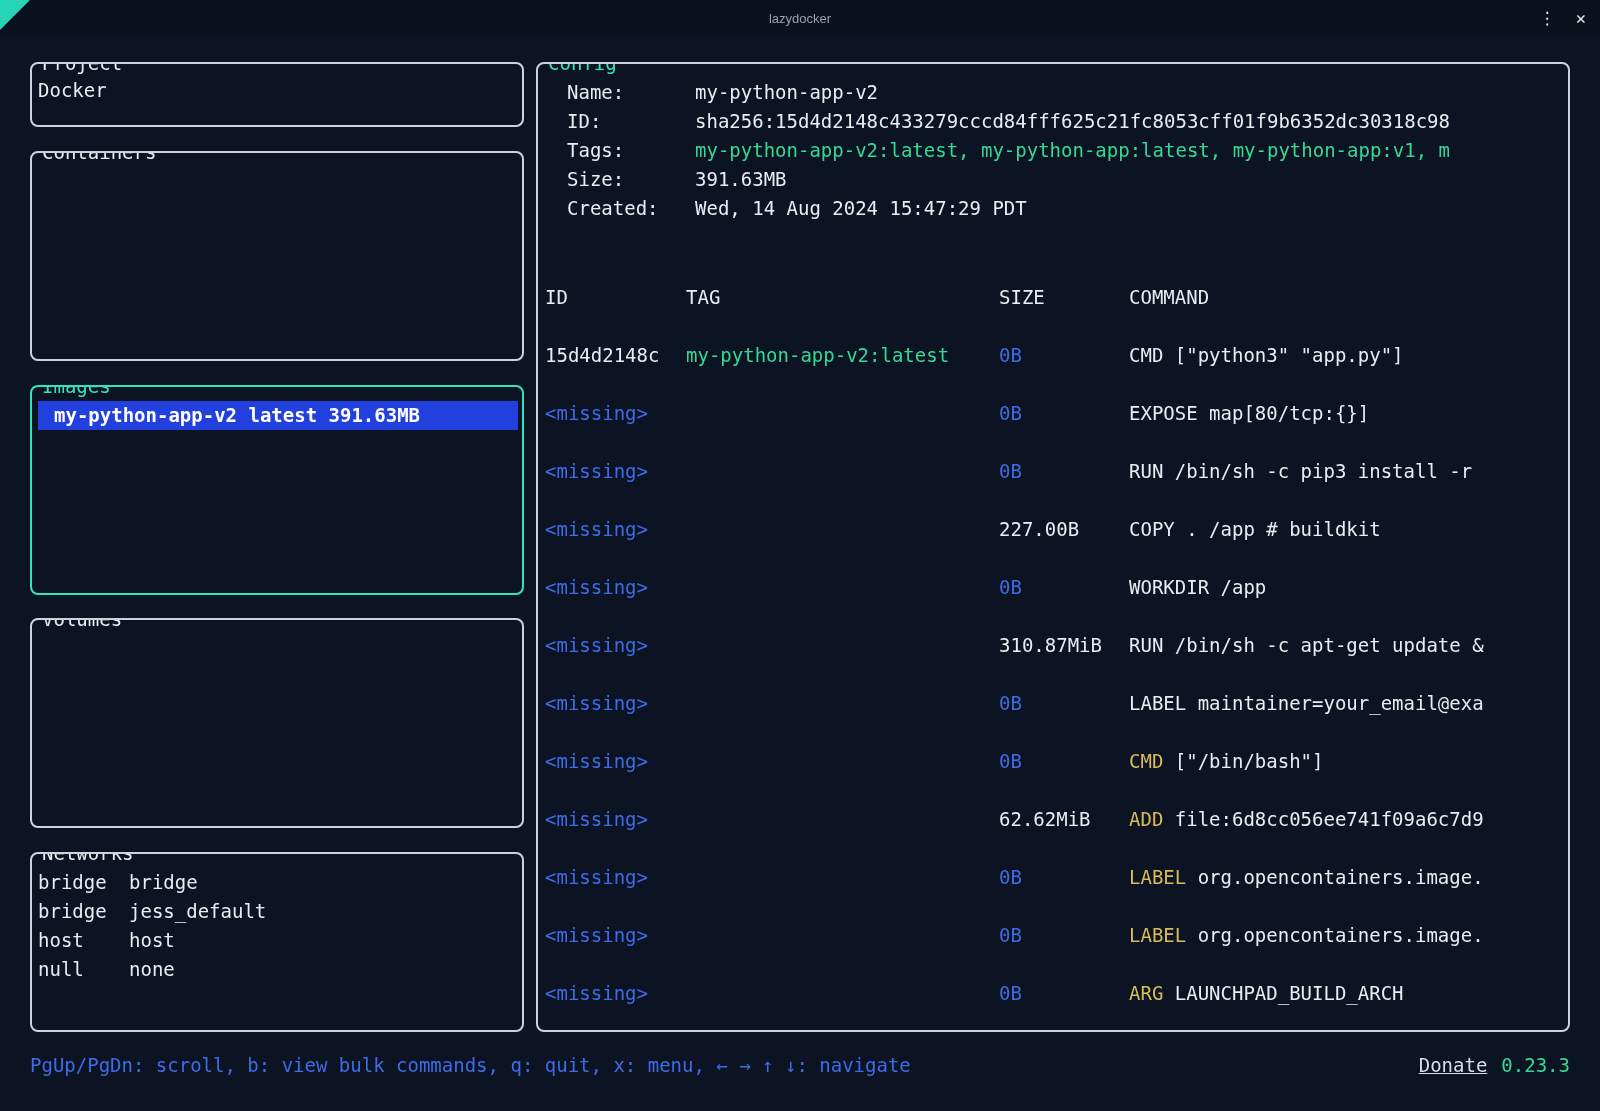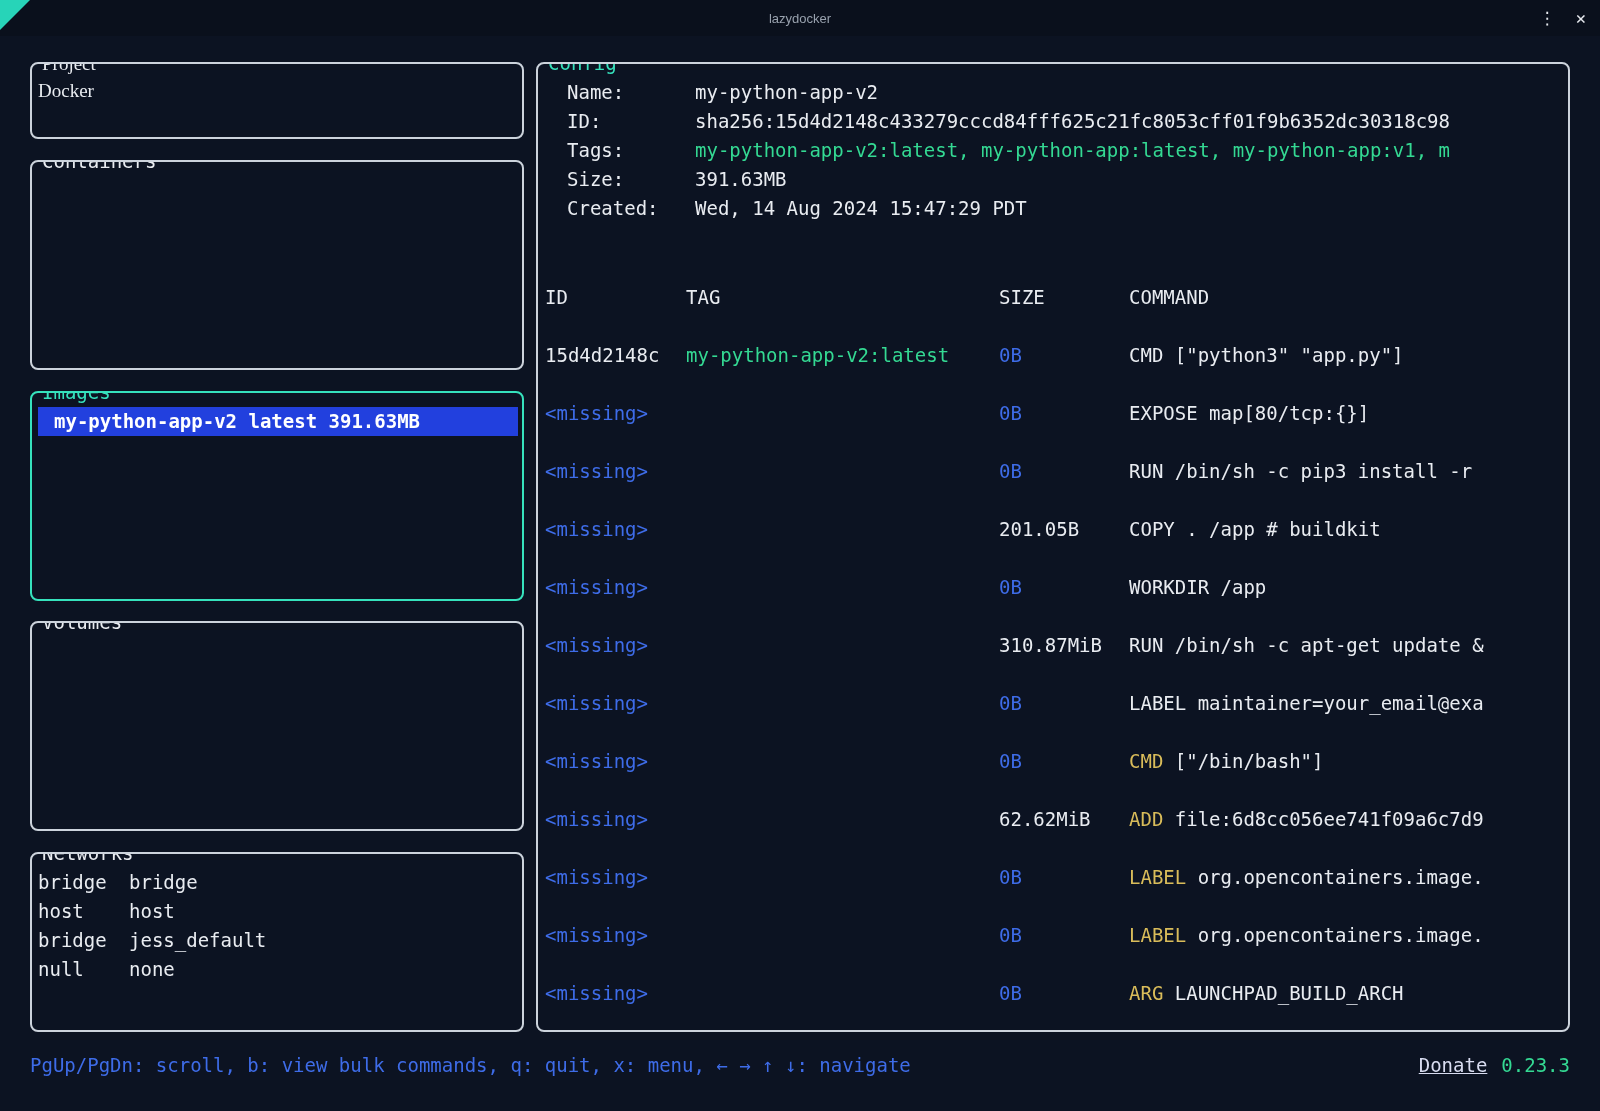--- a/index.html
+++ b/index.html
@@ -61,21 +61,21 @@
     position:absolute; top:-15px; left:8px;
     background: var(--bg); padding:0 2px;
     color: var(--text); line-height:29px;
     z-index:2;
   }
   .panel.active > .panel-title, .panel.config > .panel-title { color: var(--accent); }
   .panel-body { padding: 14px 4px 4px 6px; line-height:29px; }
   .line { white-space:nowrap; }
 
   
-  .p-project   { height:77px;font-family:Liberation Serif, serif;  }
+  .p-project   { height:65px;  }
   .p-containers{ height:210px; }
   .p-images    { height:210px; }
   .p-volumes   { height:210px; }
   .p-networks  { height:180px; }
   .p-project .panel-body { padding-top:12px; }
 
   .list-item { white-space:nowrap; padding:0 16px; line-height:29px; cursor:pointer; }
   .list-item.selected { background: var(--selection_bg); color:#ffffff; font-weight:bold; }
 
   .net-row { line-height:29px; white-space:nowrap; cursor:pointer; }
@@ -147,22 +147,22 @@
 
     <section class="panel p-volumes">
       <span class="panel-title">Volumes</span>
       <div class="panel-body"></div>
     </section>
 
     <section class="panel p-networks">
       <span class="panel-title">Networks</span>
       <div class="panel-body" id="networks-body">
           <div class="net-row"><span class="net-driver">bridge</span><span class="net-name">bridge</span></div>
+          <div class="net-row"><span class="net-driver">bridge</span><span class="net-name">jess_default</span></div>
           <div class="net-row"><span class="net-driver">host</span><span class="net-name">host</span></div>
-          <div class="net-row"><span class="net-driver">bridge</span><span class="net-name">jess_default</span></div>
           <div class="net-row"><span class="net-driver">null</span><span class="net-name">none</span></div>
         </div>
     </section>
 
   </div>
 
   <section class="panel p-config config">
     <span class="panel-title">Config</span>
     <div class="panel-body">
       <div id="config-fields">
@@ -208,21 +208,21 @@
           </div>
           <div class="hist-grid">
             <span class="h-col blue">&lt;missing&gt;</span>
             <span class="h-col green"></span>
             <span class="h-col blue">0B</span>
             <span class="h-col"><span>RUN</span><span> /bin/sh -c pip3 install -r</span></span>
           </div>
           <div class="hist-grid">
             <span class="h-col blue">&lt;missing&gt;</span>
             <span class="h-col green"></span>
-            <span class="h-col">201.05B</span>
+            <span class="h-col">227.00B</span>
             <span class="h-col"><span>COPY</span><span> . /app # buildkit</span></span>
           </div>
           <div class="hist-grid">
             <span class="h-col blue">&lt;missing&gt;</span>
             <span class="h-col green"></span>
             <span class="h-col blue">0B</span>
             <span class="h-col"><span>WORKDIR</span><span> /app</span></span>
           </div>
           <div class="hist-grid">
             <span class="h-col blue">&lt;missing&gt;</span>

